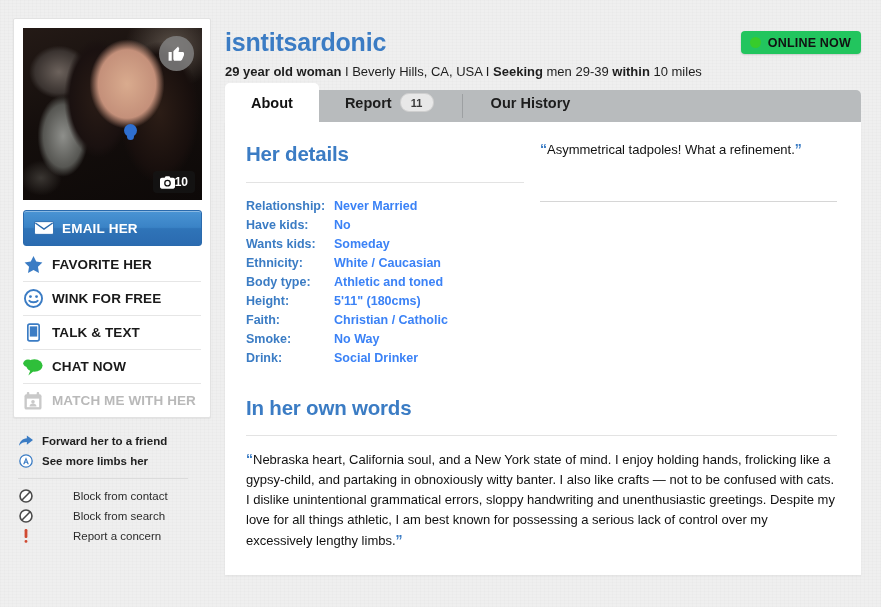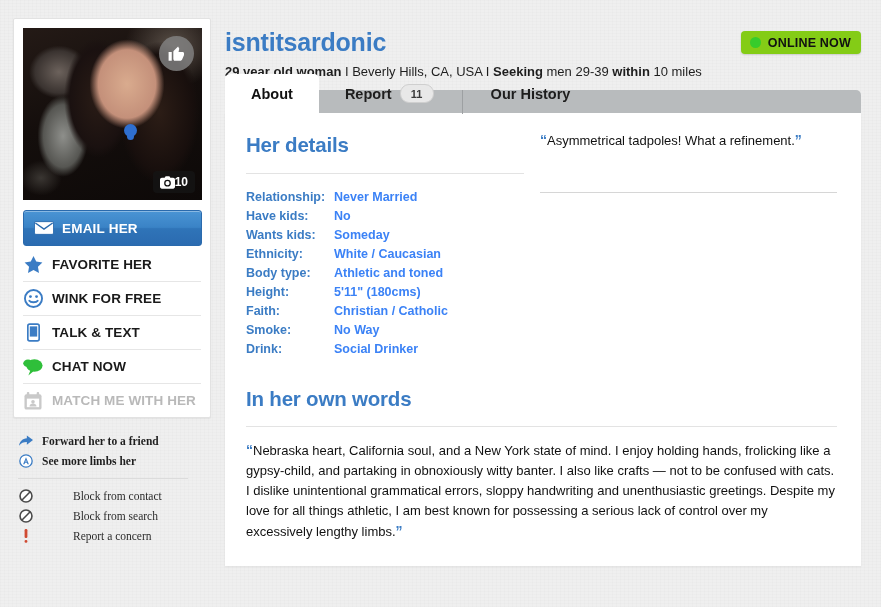--- a/index.html
+++ b/index.html
@@ -96,21 +96,20 @@
   }
   .act:last-child{ border-bottom:none; }
   .act.disabled{ color:#b9b9b9; cursor:default; }
   .act-ico{ width:20px; display:flex; align-items:center; justify-content:center; flex:0 0 20px;}
 
   .links{ margin-top:13px; padding-left:5px; }
   .lnk{
     display:flex; align-items:center; gap:8px;
     height:20px; font-size:11.5px; font-weight:bold; color:#1f1f1f;
     cursor:pointer;
-    font-family:Liberation Serif, serif;
   }
   .links-sep{ height:1px; background:#dcdcdc; margin:7px 2px 7px 0; width:170px;}
   .lnk.plain{ font-weight:normal; font-size:11.5px; color:#2b2b2b;gap:39px;}
   .lnk-ico{ width:16px; display:flex; align-items:center; justify-content:center; flex:0 0 16px;}
 
   
   .main{
     position:absolute; left:225px; top:18px;
     width:636px;
     z-index:2;
@@ -119,30 +118,30 @@
   .username{
     font-size:25px; font-weight:bold; color:#3b7cc4;
     letter-spacing:-.2px; margin:0; padding-top:12px; line-height:1;
   }
   .subline{
     margin-top:9px; font-size:13px; color:#1e1e1e;
   }
   .subline b{ font-weight:bold; }
   .online{
     position:absolute; right:0; top:13px;
-    background:#84cc16; border-radius:4px;
+    background:#22c55e; border-radius:4px;
     height:23px; padding:0 10px 0 9px;
     display:flex; align-items:center; gap:7px;
     box-shadow:0 1px 2px rgba(0,0,0,0.14);
     font-size:12.5px; font-weight:bold; color:#111; letter-spacing:.2px;
   }
   .dot-online{ width:11px; height:11px; border-radius:50%; background:#37cc2b; }
 
   .tabbar{
-    height:23px;
+    height:32px;
     background:#b8bbbd;
     border-top-right-radius:5px;
     display:flex; align-items:flex-end;
     position:relative;
   }
   .tab{
     height:39px;
     display:flex; align-items:center; gap:8px;
     padding:0 26px;
     font-size:14.5px; font-weight:bold; color:#1d1d1d;

